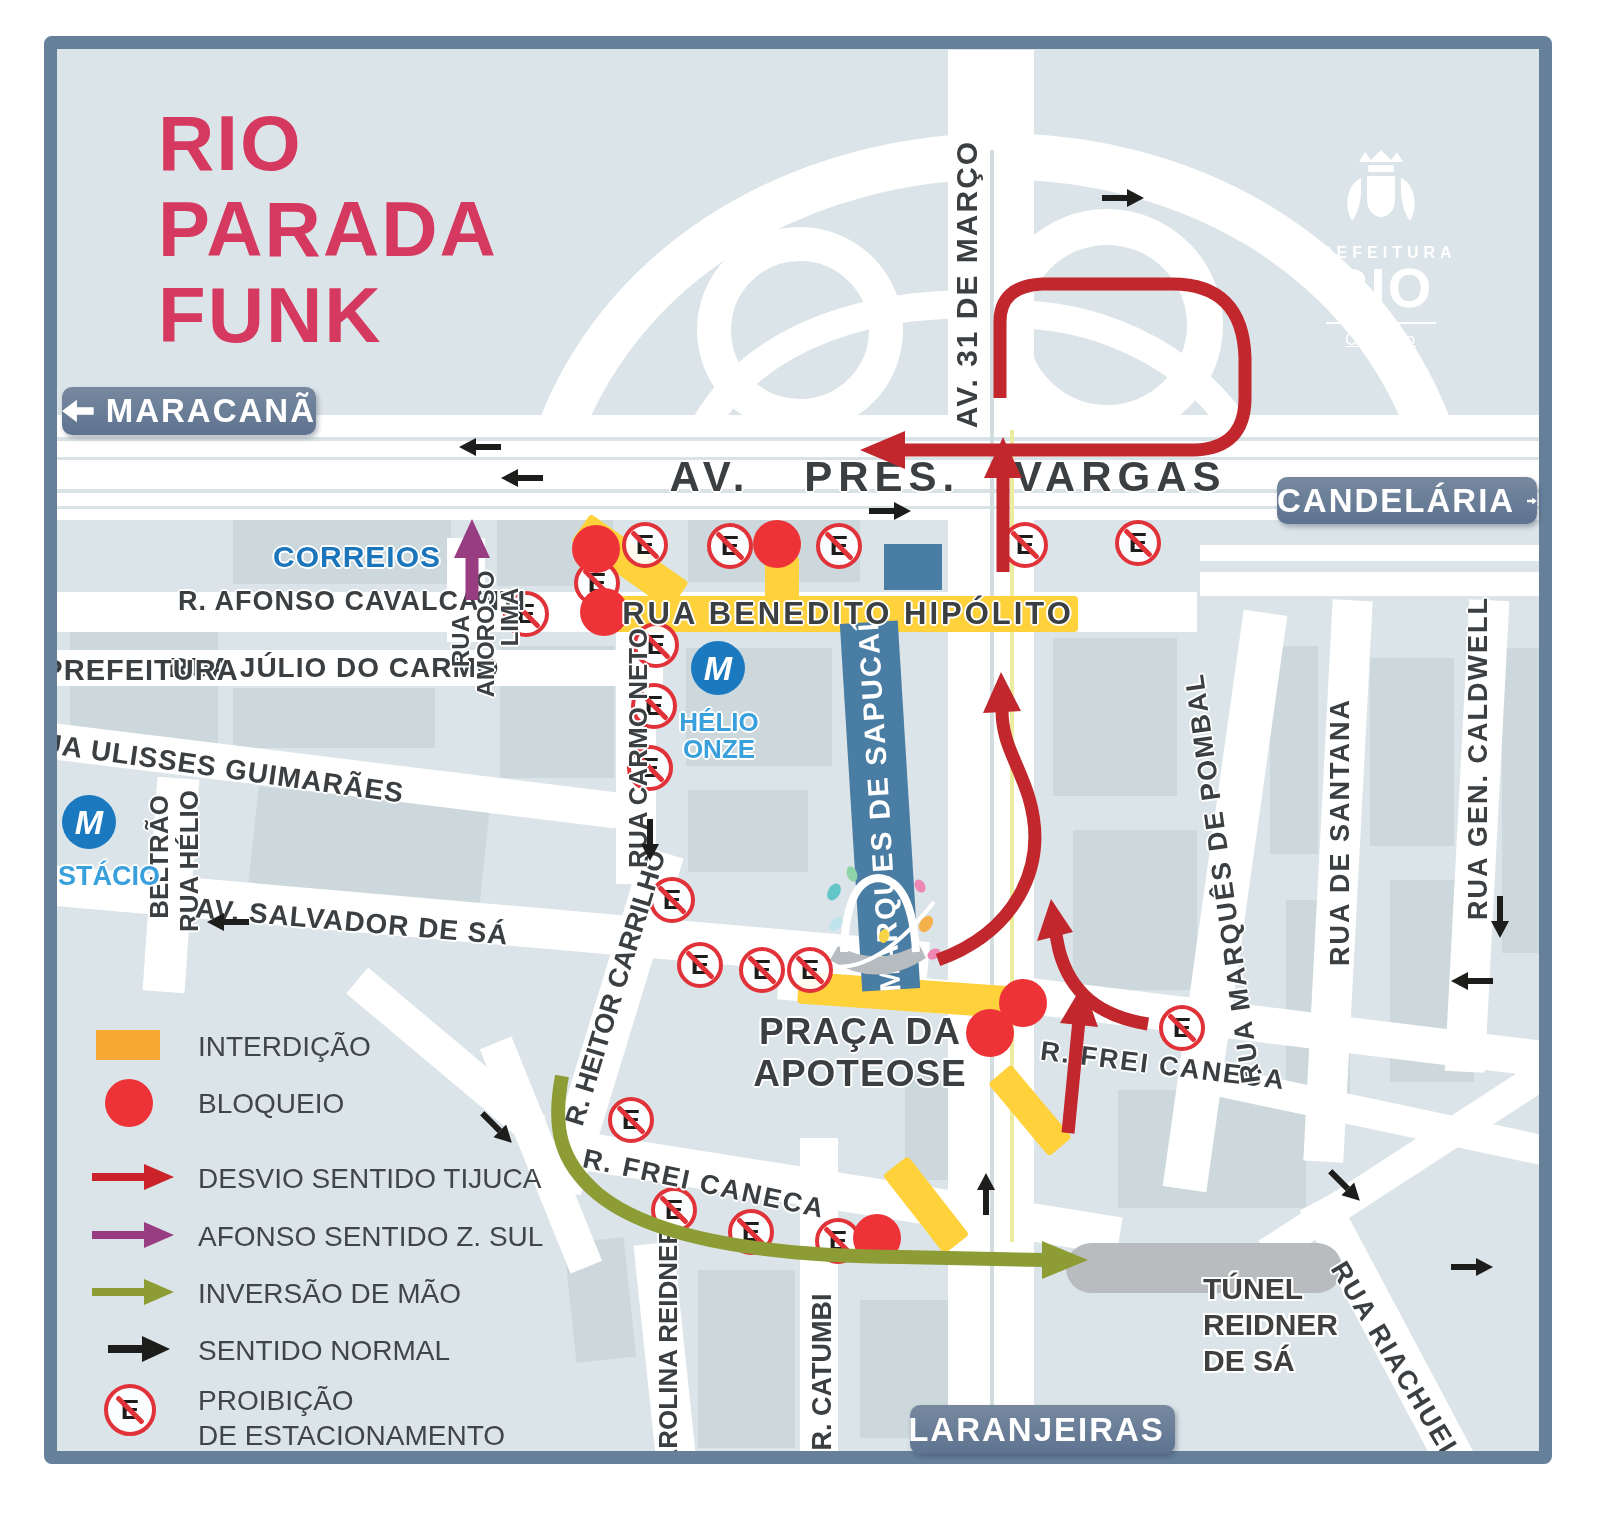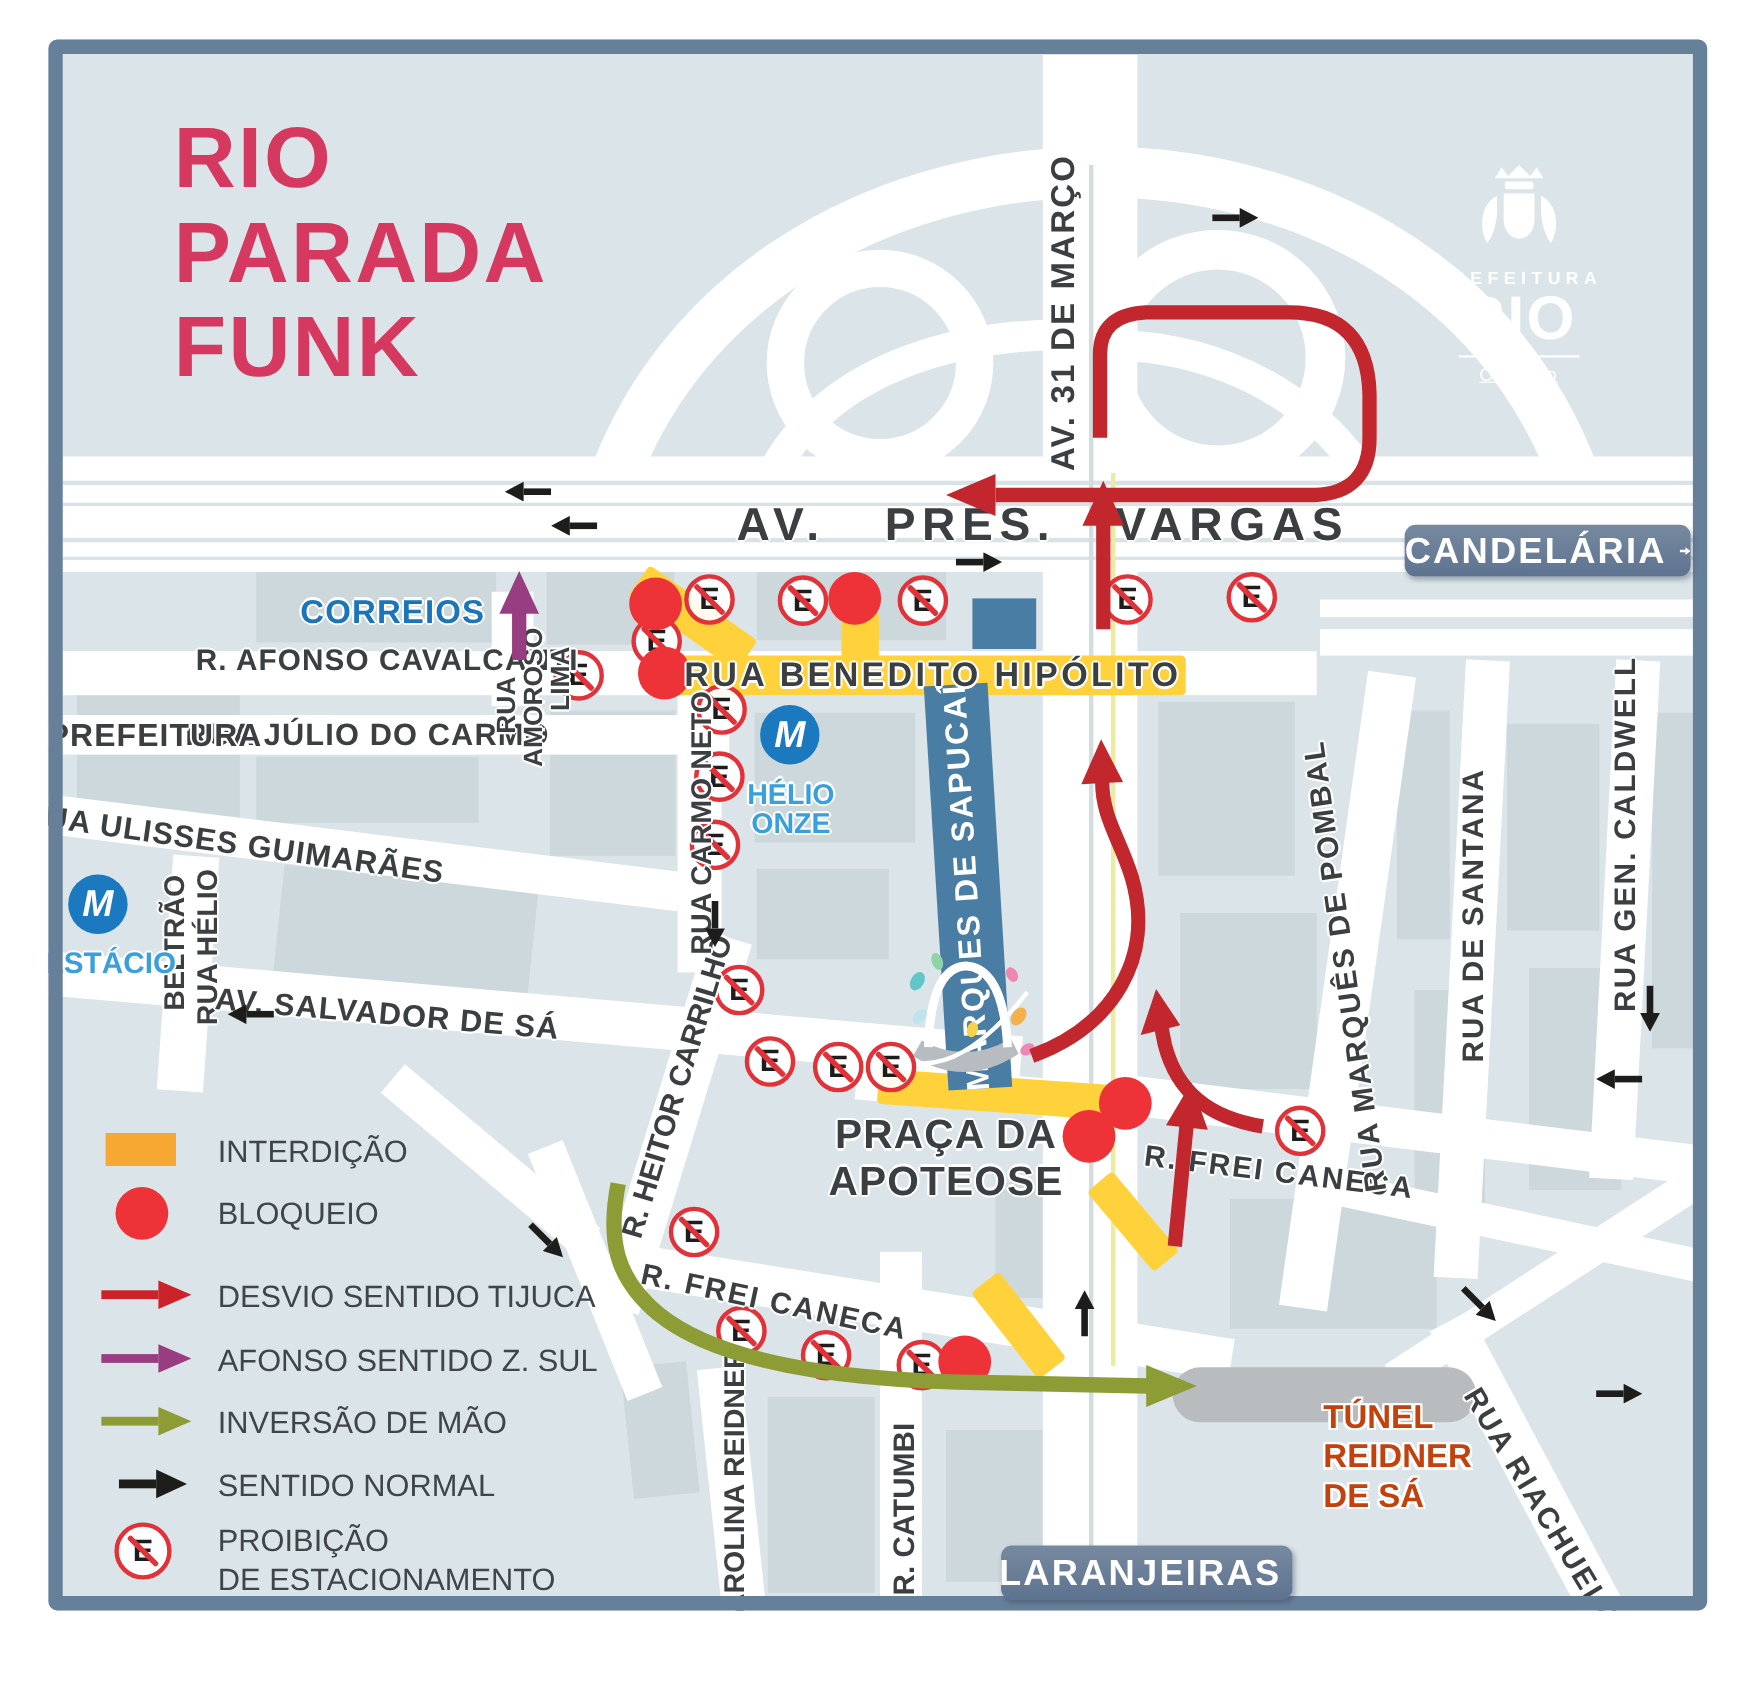--- a/index.html
+++ b/index.html
@@ -50,21 +50,21 @@
   #title{position:absolute;left:158px;top:100px;z-index:10;color:#d6395f;font-weight:bold;
          font-size:78px;line-height:86px;letter-spacing:2px;}
   #logo{position:absolute;left:1298px;top:148px;width:165px;z-index:10;color:#fff;text-align:center;}
   #logo .pref{font-size:16px;letter-spacing:5px;font-weight:bold;margin-top:4px;}
   #logo .rio{font-size:56px;font-weight:bold;letter-spacing:2px;line-height:52px;}
   #logo .rule{height:2px;background:#fff;width:110px;margin:8px auto 6px auto;}
   #logo .org{font-size:17px;letter-spacing:1px;text-decoration:underline;}
   #legend{position:absolute;left:0;top:0;z-index:10;}
   .leg-label{position:absolute;left:198px;font-size:28px;color:#40454a;white-space:nowrap;z-index:10;}
   .leg-ico{position:absolute;z-index:10;}
-  .tunnel-label{position:absolute;left:1203px;font-weight:bold;font-size:30px;color:#c2410c;z-index:9;
+  .tunnel-label{position:absolute;left:1203px;font-weight:bold;font-size:30px;color:#404040;z-index:9;
           white-space:nowrap;
           text-shadow:2px 0 0 #fff,-2px 0 0 #fff,0 2px 0 #fff,0 -2px 0 #fff,
                       2px 2px 0 #fff,-2px -2px 0 #fff,2px -2px 0 #fff,-2px 2px 0 #fff;}
 </style>
 </head>
 <body>
 
 <div id="stage">
 
   <div id="map-clip">
@@ -355,20 +355,26 @@
           <div class="barrow" style="left: 1345px; top: 1186px; --r: 45deg;"><svg width="42" height="18" viewBox="0 0 42 18">
               <rect x="0" y="6" width="25" height="6" fill="#1d1d1b"></rect>
               <polygon points="25,0 42,9 25,18" fill="#1d1d1b"></polygon>
             </svg></div>
           <div class="barrow" style="left: 1472px; top: 1267px; --r: 0deg;"><svg width="42" height="18" viewBox="0 0 42 18">
               <rect x="0" y="6" width="25" height="6" fill="#1d1d1b"></rect>
               <polygon points="25,0 42,9 25,18" fill="#1d1d1b"></polygon>
             </svg></div>
         </div>
 
+      <div class="dirsign" style="left:62px;top:387px;width:254px;height:48px">
+        <svg width="34" height="26" viewBox="0 0 34 26">
+          <polygon points="34,9 16,9 16,1 0,13 16,25 16,17 34,17" fill="#fff"></polygon>
+          </svg>
+        <span>MARACANÃ</span>
+      </div>
       <div class="dirsign" style="left:1277px;top:477px;width:260px;height:47px">
         <span>CANDELÁRIA</span>
         <svg width="34" height="26" viewBox="0 0 34 26">
           <polygon points="0,9 18,9 18,1 34,13 18,25 18,17 0,17" fill="#fff"></polygon>
           </svg>
       </div>
 
       <div id="legend">
         <div class="leg-ico" style="left:96px;top:1030px;width:64px;height:30px;background:#f6a833"></div>
         <div class="leg-label" style="top:1031px">INTERDIÇÃO</div>

